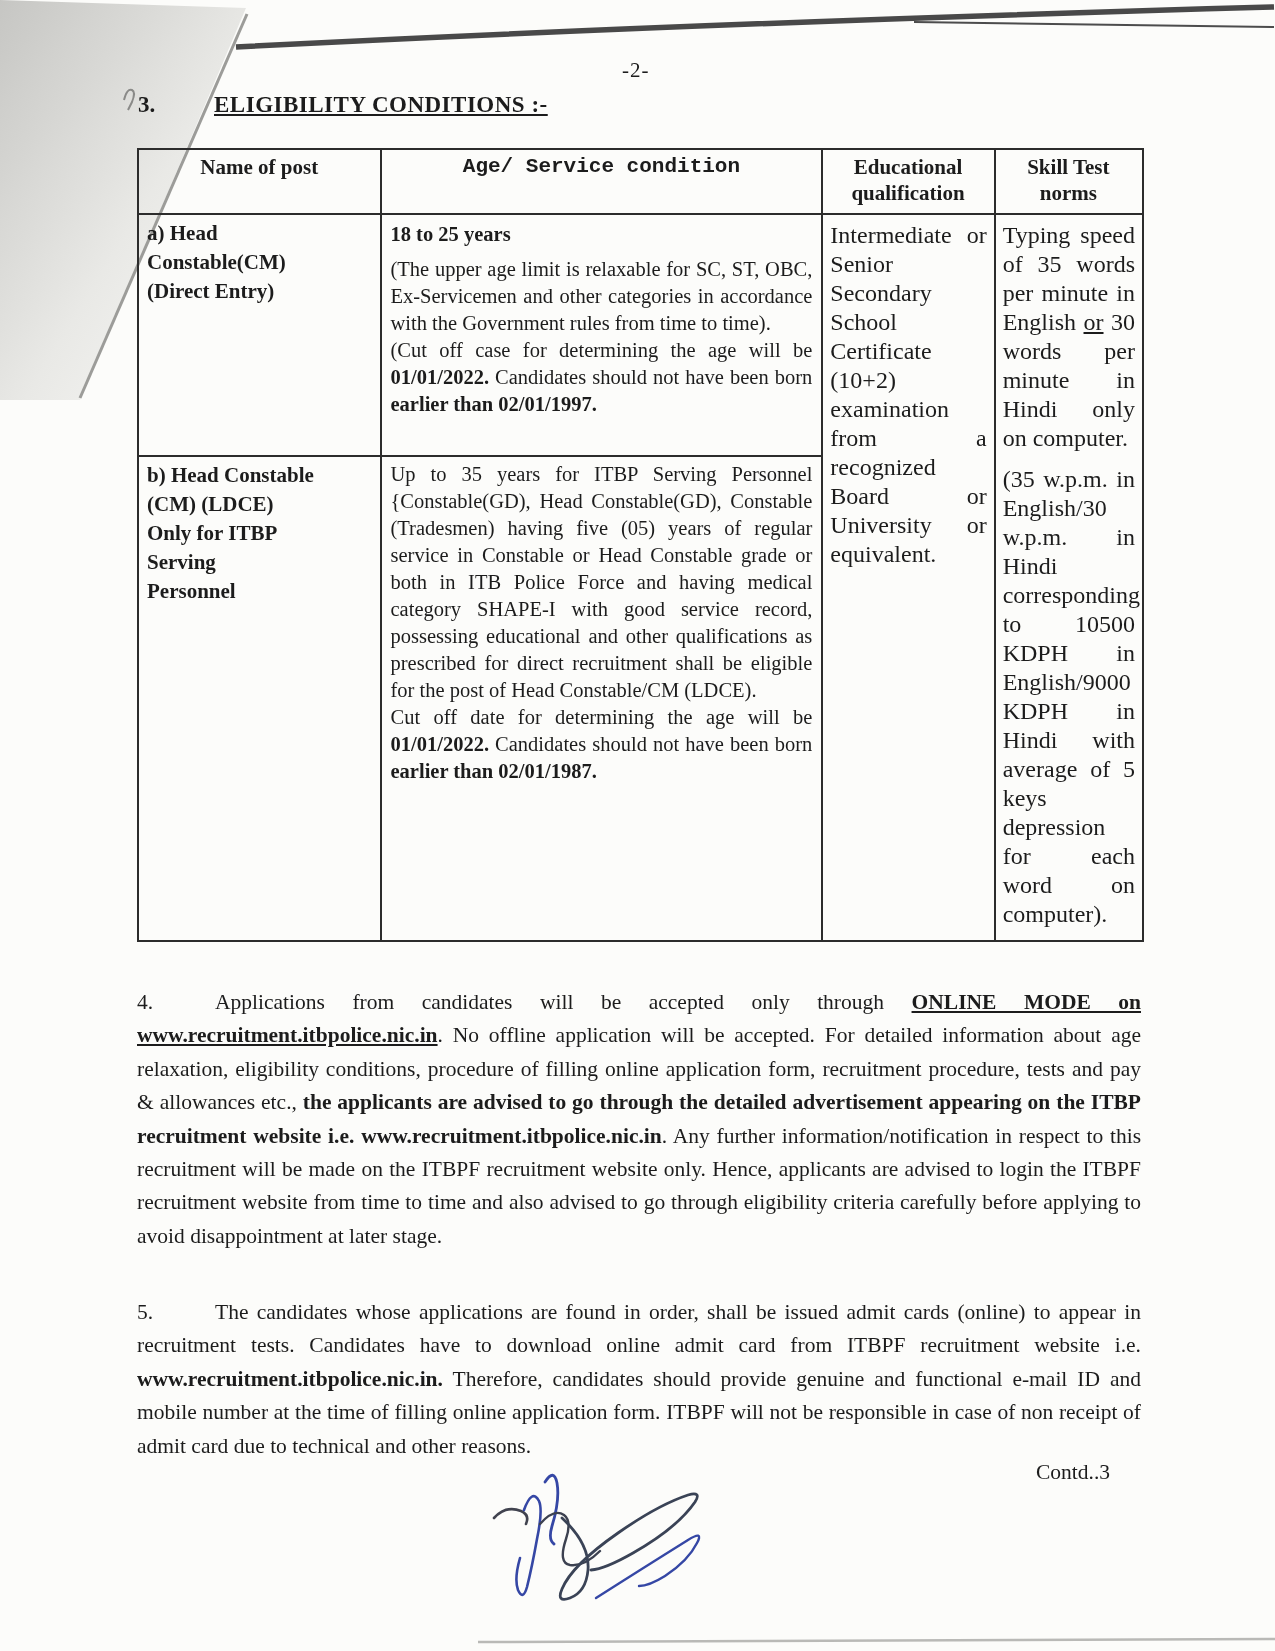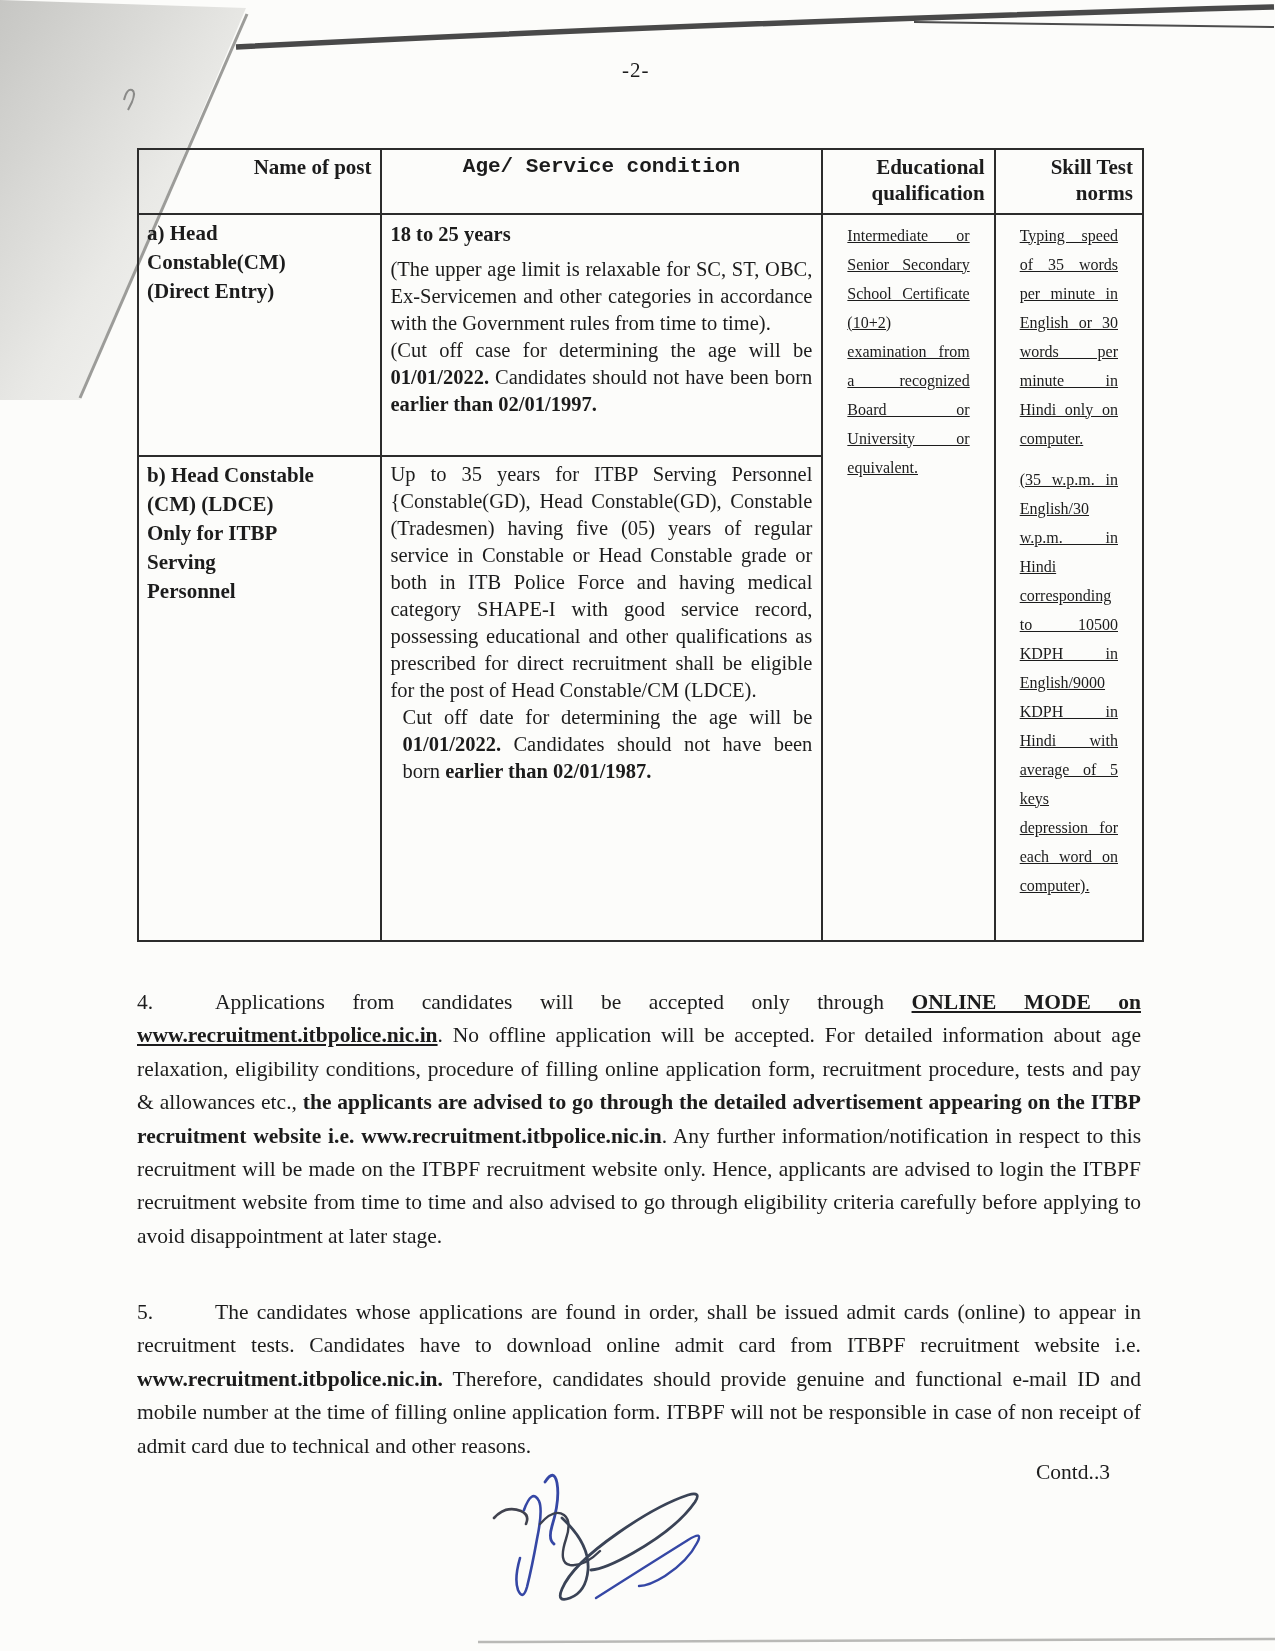--- a/index.html
+++ b/index.html
@@ -14,30 +14,30 @@
   .abs{position:absolute;}
   
   #page-number{left:622px;top:58px;font-size:21px;letter-spacing:1px;}
   #section-heading{left:138px;top:92px;font-size:23px;font-weight:bold;}
   #section-heading .sec-num{display:inline-block;width:76px;}
   #section-heading .sec-title{text-decoration:underline;letter-spacing:.5px;}
   
   #elig-table{left:137px;top:148px;}
   table{border-collapse:collapse;table-layout:fixed;width:1007px;}
   th,td{border:2px solid #2c2c2c;vertical-align:top;padding:4px 9px 6px 8px;}
-  th{font-size:21px;font-weight:bold;text-align:right;line-height:1.25;}
+  th{font-size:21px;font-weight:bold;text-align:center;line-height:1.25;}
   td{font-size:20.5px;line-height:27px;}
   .th-age{text-align:center;font-family:Liberation Mono, monospace;}
   .post-cell{font-weight:bold;white-space:pre-line;font-size:21px;line-height:29px;}
   .age-cell{text-align:justify;}
   .age-title{font-weight:bold;margin:2px 0 8px 0;}
   .cell-para{margin:0;}
   .cell-para + .cell-para{margin-top:0px;}
-  .gap-top{margin-top:16px;margin-left:12px;}
-  .edu-cell,.skill-cell{text-align:justify;font-size:16px;line-height:29px;padding:6px 24px;text-decoration:underline;}
+  .gap-top{margin-top:16px;}
+  .edu-cell,.skill-cell{text-align:justify;font-size:24px;line-height:29px;padding:6px 7px;}
   .skill-cell .cell-para + .cell-para{margin-top:12px;}
   
   .body-para{width:1004px;font-size:21.5px;line-height:33.4px;text-align:justify;}
   #para-4{left:137px;top:986px;}
   #para-5{left:137px;top:1296px;}
   .seg-b{font-weight:bold;}
   .seg-u{text-decoration:underline;}
   .seg-n{display:inline-block;width:78px;}
   #contd-label{left:1036px;top:1460px;font-size:21.5px;}
   svg{display:block;}
@@ -57,20 +57,23 @@
     </defs>
     <polygon points="0,0 246,8 80,400 0,400" fill="url(#cornerGrad)"></polygon>
     <line x1="247" y1="14" x2="80" y2="398" stroke="#9c9c99" stroke-width="3"></line>
     <path d="M236,47 Q700,23 1274,7" stroke="#303030" stroke-width="5.5" fill="none" opacity="0.88"></path>
     <path d="M914,22 L1274,27" stroke="#4c4c4c" stroke-width="2" fill="none"></path>
     <path d="M124,100 q3,-12 8,-10 q4,2 0,12 l-4,8" stroke="#8a8a88" stroke-width="2" fill="none"></path>
   </svg>
 
   <div class="abs" id="page-number">-2-</div>
 
+  <div class="abs" id="section-heading">
+    <span class="sec-num">3.</span><span class="sec-title">ELIGIBILITY CONDITIONS :-</span>
+  </div>
 
   <div class="abs" id="elig-table">
     <table>
       <colgroup>
           <col style="width:243px">
           <col style="width:440px">
           <col style="width:172px">
           <col style="width:148px">
         </colgroup>
       <tbody>

